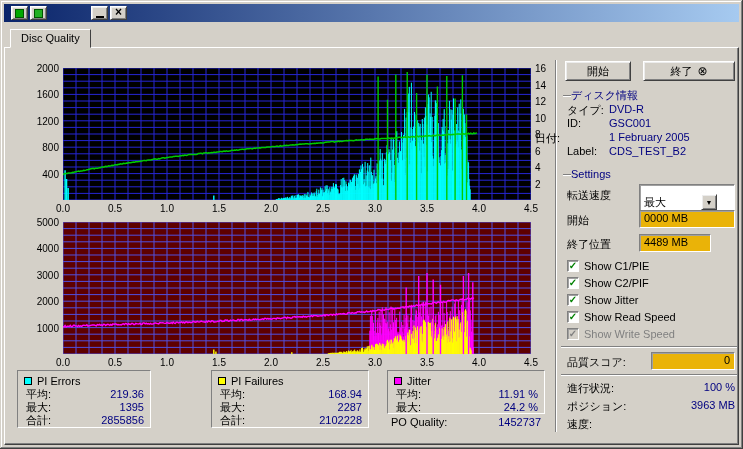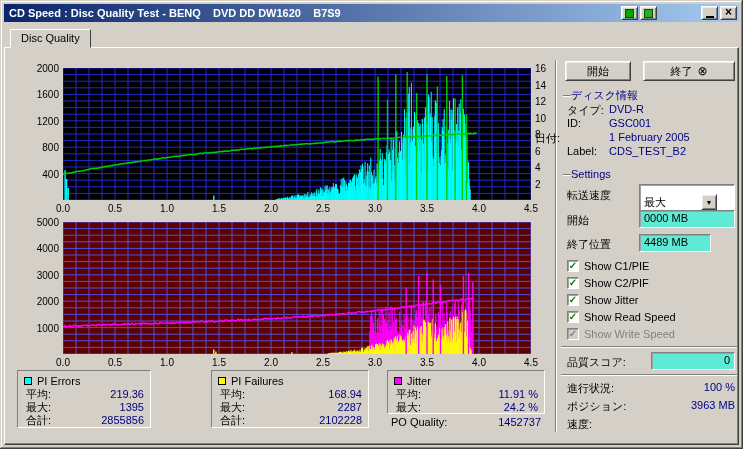--- a/index.html
+++ b/index.html
@@ -47,21 +47,21 @@
   .lval { color: #000080; }
   .porow { position: absolute; left: 386px; top: 368px; width: 150px; display: flex; justify-content: space-between; }
   .vsep { position: absolute; width: 1px; background: #808080; box-shadow: 1px 0 0 #fff; }
   .hsep { position: absolute; height: 1px; background: #808080; box-shadow: 0 1px 0 #fff; }
   .pbtn { position: absolute; height: 20px; display: flex; align-items: center; justify-content: center; gap: 5px; font-size: 11px; }
   .grp { position: absolute; color: #000080; display: flex; align-items: center; font-size: 11px; }
   .grp-line { width: 8px; height: 1px; background: #808080; box-shadow: 0 1px 0 #fff; }
   .rlabel { position: absolute; white-space: nowrap; }
   .rvalue { position: absolute; color: #000080; white-space: nowrap; }
   .field {
-    position: absolute; background: #5eead4; border: 1px solid; border-color: #808080 #fff #fff #808080;
+    position: absolute; background: #eab308; border: 1px solid; border-color: #808080 #fff #fff #808080;
     box-shadow: inset 1px 1px 0 #a0a0a0; padding: 1px 4px; font-size: 11px; height: 18px;
   }
   .combo { position: absolute; background: #fff; border: 1px solid; border-color: #808080 #fff #fff #808080;
     box-shadow: inset 1px 1px 0 #a0a0a0; height: 36px; display: flex; align-items: center;
     justify-content: space-between; padding: 0 16px 0 4px; }
   .combo-btn { width: 16px; height: 16px; margin-right: 1px; font-size: 7px; padding: 0;
     display: flex; align-items: center; justify-content: center; }
   .cb { position: absolute; display: flex; align-items: center; gap: 5px; }
   .cbbox { width: 12px; height: 12px; background: #fff; border: 1px solid; border-color: #808080 #fff #fff #808080;
     box-shadow: inset 1px 1px 0 #a0a0a0; display: flex; align-items: center; justify-content: center;
@@ -71,21 +71,20 @@
   .srow { position: absolute; left: 562px; width: 168px; display: flex; justify-content: space-between; }
   .qfield { text-align: right; }
   .exit-badge { font-size: 12px; }
 </style>
 </head>
 <body>
 
 <div class="window">
 
   <div class="titlebar">
-    <span class="title">CD Speed : Disc Quality Test - BENQ    DVD DD DW1620    B7S9</span>
     <button class="btn3d tbtn">
         <span class="gsq"></span>
       </button>
     <button class="btn3d tbtn">
         <span class="gsq2"></span>
       </button>
     <span class="tb-gap"></span>
     <button class="btn3d tbtn">
         <span class="min-glyph"></span>
       </button>

